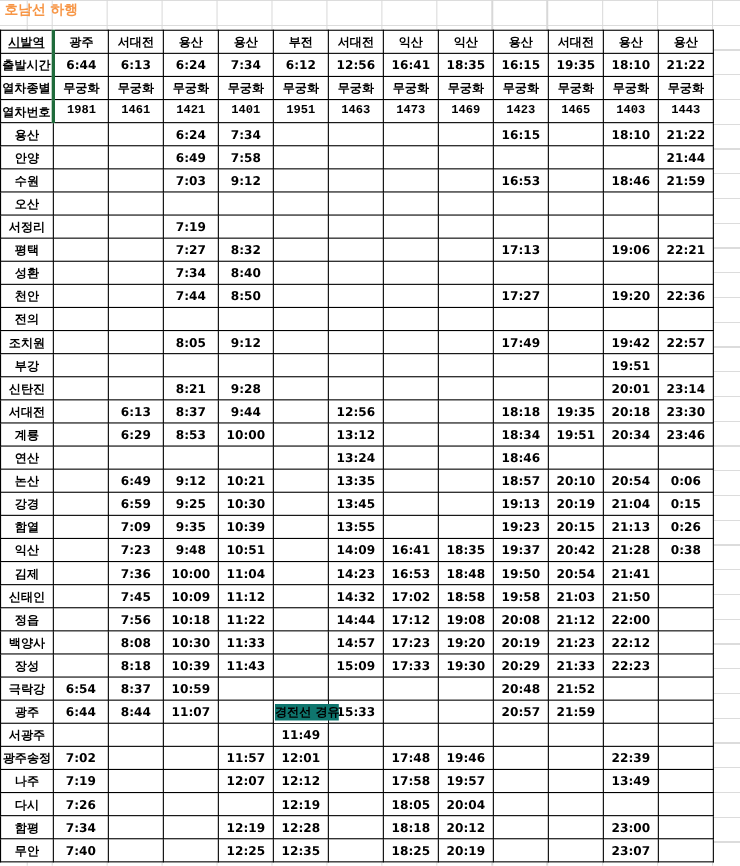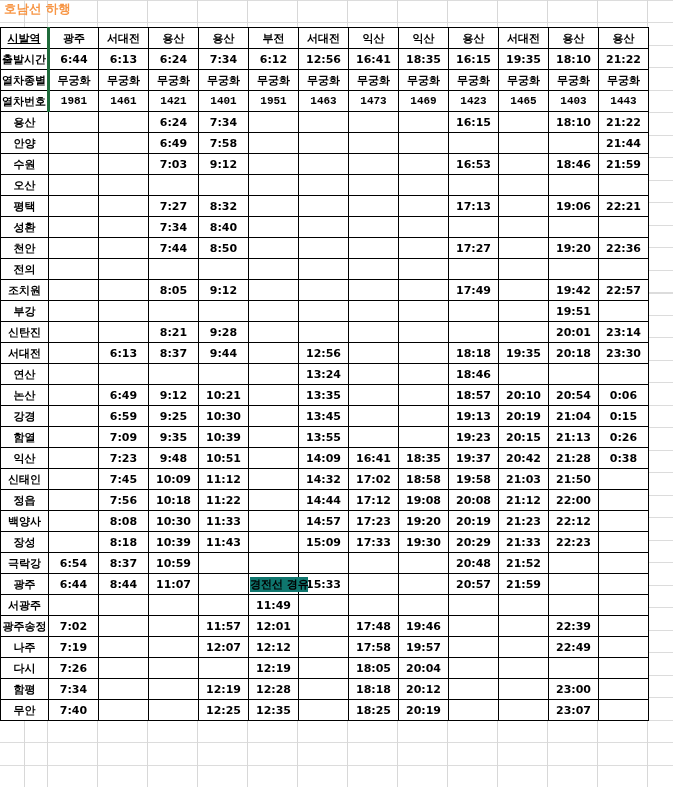--- a/index.html
+++ b/index.html
@@ -253,20 +253,35 @@
           <td class="empty"></td>
           <td class="empty"></td>
           <td class="empty"></td>
           <td class="empty"></td>
           <td class="empty"></td>
           <td class="empty"></td>
           <td class="empty"></td>
           <td class="empty"></td>
         </tr>
         <tr>
+          <td class="st">서정리</td>
+          <td class="empty"></td>
+          <td class="empty"></td>
+          <td>7:19</td>
+          <td class="empty"></td>
+          <td class="empty"></td>
+          <td class="empty"></td>
+          <td class="empty"></td>
+          <td class="empty"></td>
+          <td class="empty"></td>
+          <td class="empty"></td>
+          <td class="empty"></td>
+          <td class="empty"></td>
+        </tr>
+        <tr>
           <td class="st">평택</td>
           <td class="empty"></td>
           <td class="empty"></td>
           <td>7:27</td>
           <td>8:32</td>
           <td class="empty"></td>
           <td class="empty"></td>
           <td class="empty"></td>
           <td class="empty"></td>
           <td>17:13</td>
@@ -371,20 +386,35 @@
           <td>8:37</td>
           <td>9:44</td>
           <td class="empty"></td>
           <td>12:56</td>
           <td class="empty"></td>
           <td class="empty"></td>
           <td>18:18</td>
           <td>19:35</td>
           <td>20:18</td>
           <td>23:30</td>
+        </tr>
+        <tr>
+          <td class="st">계룡</td>
+          <td class="empty"></td>
+          <td>6:29</td>
+          <td>8:53</td>
+          <td>10:00</td>
+          <td class="empty"></td>
+          <td>13:12</td>
+          <td class="empty"></td>
+          <td class="empty"></td>
+          <td>18:34</td>
+          <td>19:51</td>
+          <td>20:34</td>
+          <td>23:46</td>
         </tr>
         <tr>
           <td class="st">연산</td>
           <td class="empty"></td>
           <td class="empty"></td>
           <td class="empty"></td>
           <td class="empty"></td>
           <td class="empty"></td>
           <td>13:24</td>
           <td class="empty"></td>
@@ -448,20 +478,35 @@
           <td class="empty"></td>
           <td>14:09</td>
           <td>16:41</td>
           <td>18:35</td>
           <td>19:37</td>
           <td>20:42</td>
           <td>21:28</td>
           <td>0:38</td>
         </tr>
         <tr>
+          <td class="st">김제</td>
+          <td class="empty"></td>
+          <td>7:36</td>
+          <td>10:00</td>
+          <td>11:04</td>
+          <td class="empty"></td>
+          <td>14:23</td>
+          <td>16:53</td>
+          <td>18:48</td>
+          <td>19:50</td>
+          <td>20:54</td>
+          <td>21:41</td>
+          <td class="empty"></td>
+        </tr>
+        <tr>
           <td class="st">신태인</td>
           <td class="empty"></td>
           <td>7:45</td>
           <td>10:09</td>
           <td>11:12</td>
           <td class="empty"></td>
           <td>14:32</td>
           <td>17:02</td>
           <td>18:58</td>
           <td>19:58</td>
@@ -581,21 +626,21 @@
           <td>7:19</td>
           <td class="empty"></td>
           <td class="empty"></td>
           <td>12:07</td>
           <td>12:12</td>
           <td class="empty"></td>
           <td>17:58</td>
           <td>19:57</td>
           <td class="empty"></td>
           <td class="empty"></td>
-          <td>22:49</td>
+          <td>13:49</td>
           <td class="empty"></td>
         </tr>
         <tr>
           <td class="st">다시</td>
           <td>7:26</td>
           <td class="empty"></td>
           <td class="empty"></td>
           <td class="empty"></td>
           <td>12:19</td>
           <td class="empty"></td>

